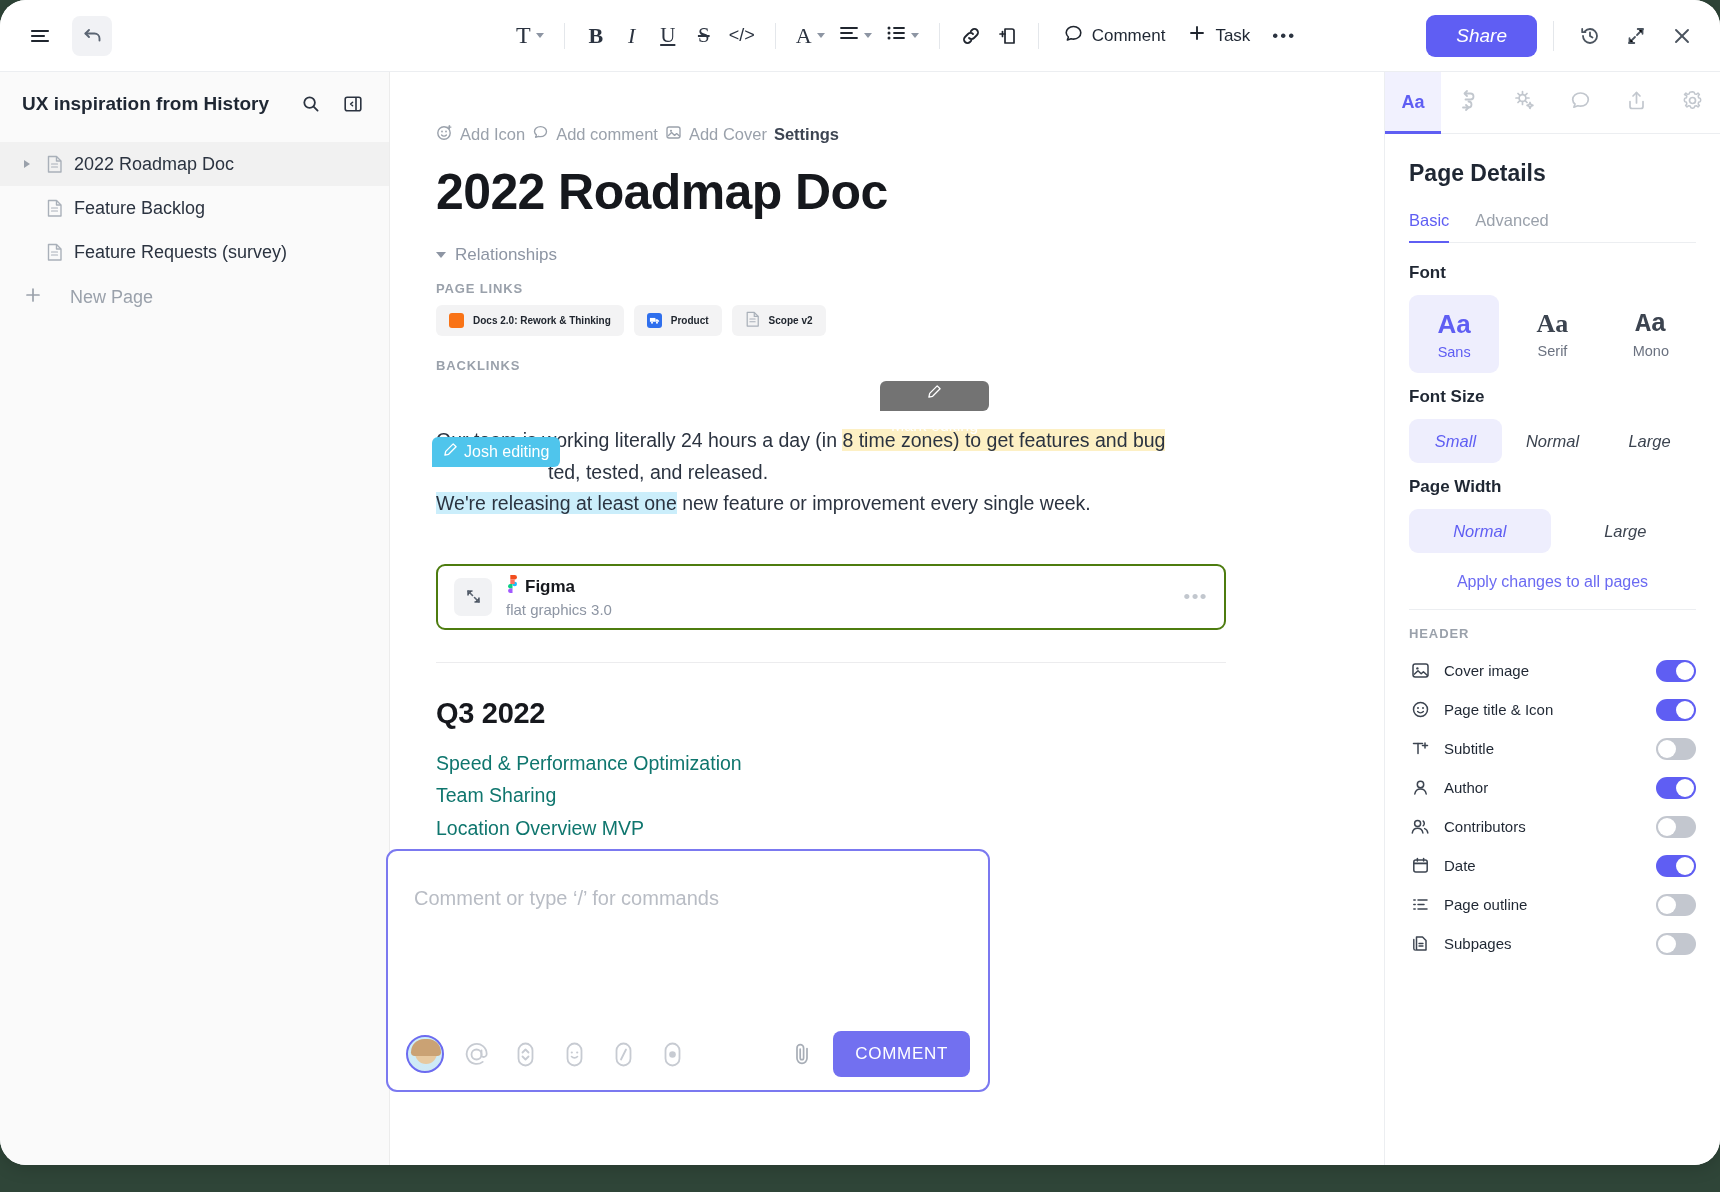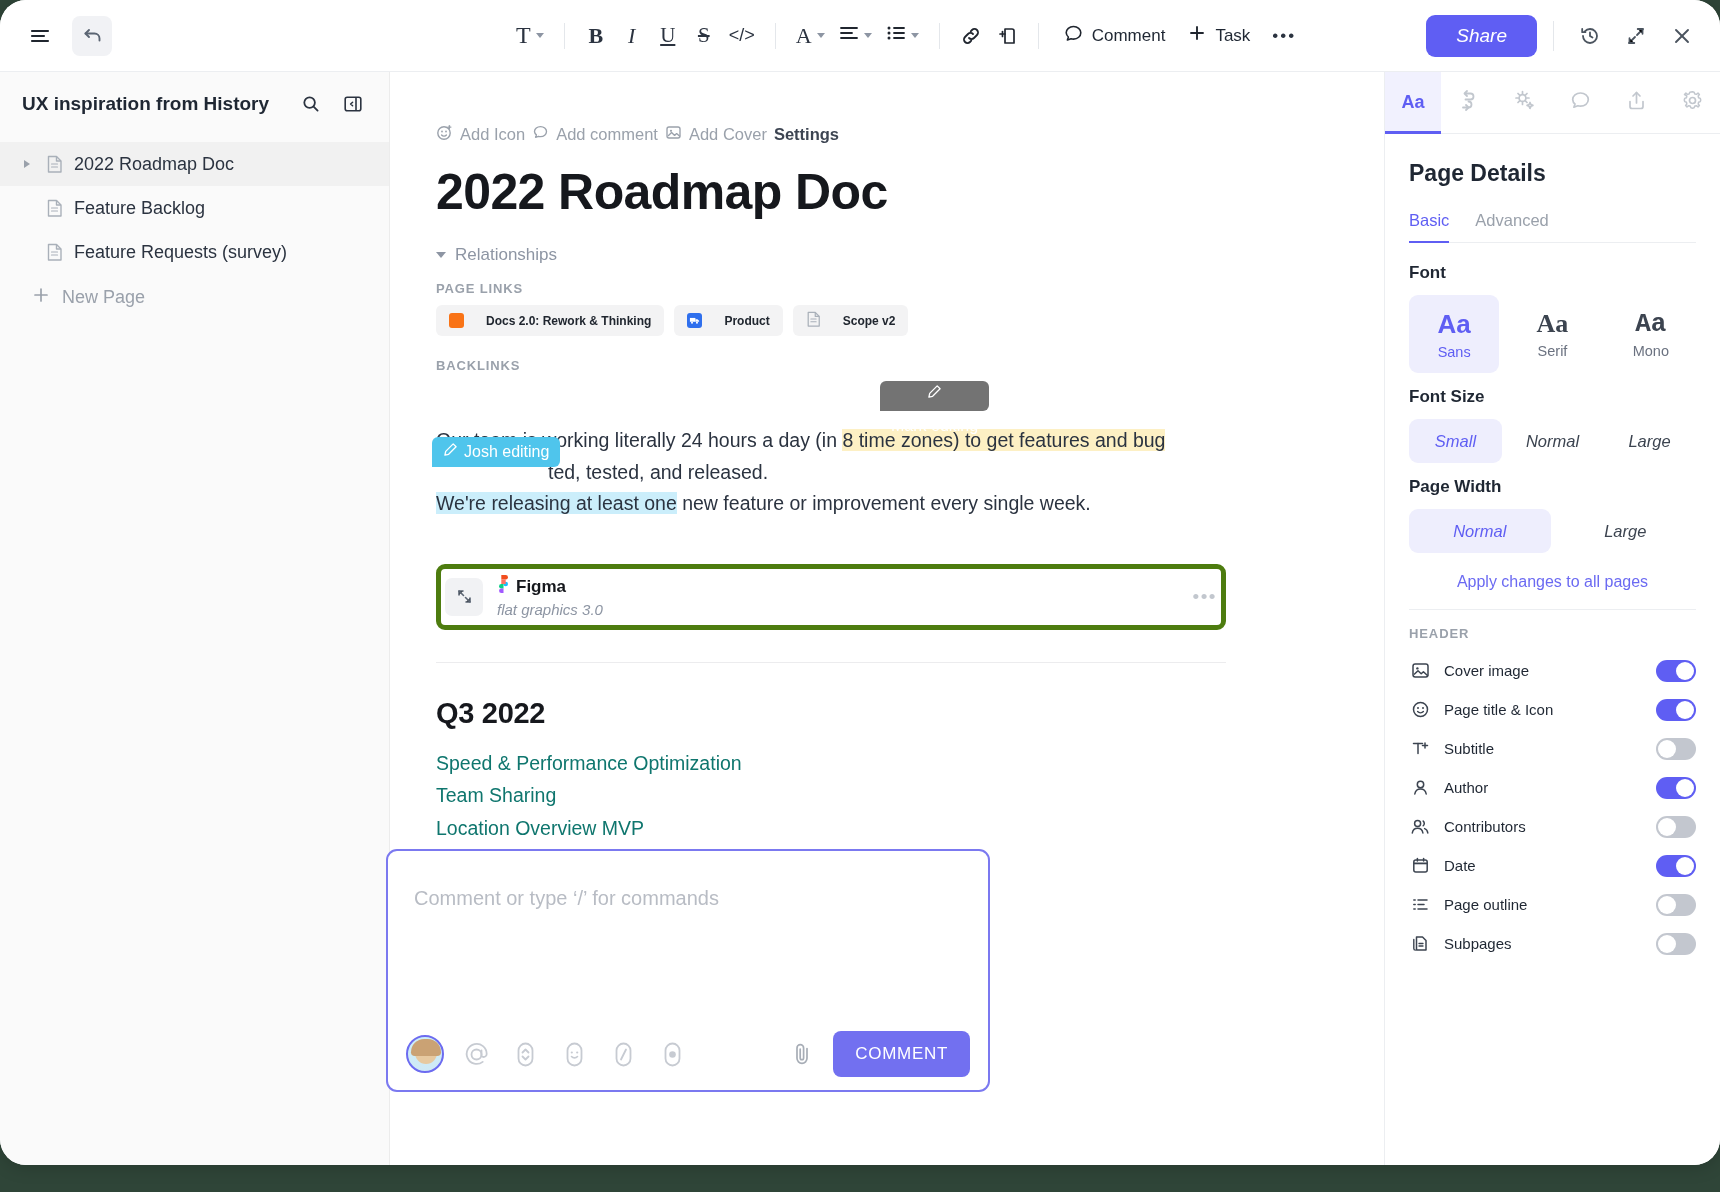--- a/index.html
+++ b/index.html
@@ -60,64 +60,64 @@
   .sb-list{padding-top:6px;}
   .sb-item{
     display:flex; align-items:center; height:44px; padding-left:20px; gap:10px;
     font-size:18px; color:#2b3340; cursor:pointer;
   }
   .sb-item.active{background:#f1f1f1;}
   .disc{width:14px; display:flex; align-items:center; justify-content:center;}
   .tri{width:0;height:0;border-top:4.5px solid transparent;border-bottom:4.5px solid transparent;border-left:6px solid #9aa1ab;}
   .doc-ic{width:20px;display:flex;align-items:center;justify-content:center;color:#a9b0b9;}
   .sb-item .lbl{white-space:nowrap;}
-  .sb-new{display:flex;align-items:center;gap:12px;height:46px;padding-left:32px;color:#9aa1ab;font-size:18px;cursor:pointer;}
+  .sb-new{display:flex;align-items:center;gap:28px;height:46px;padding-left:24px;color:#9aa1ab;font-size:18px;cursor:pointer;}
 
   
   .docarea{
     position:absolute; left:390px; top:72px; right:336px; bottom:0;
     background:#fff; overflow:hidden;
   }
   .doc-inner{padding:52px 0 0 46px; position:relative;}
   .meta-row{display:flex; align-items:center; gap:7px; margin-bottom:18px;}
   .meta-btn{display:flex; align-items:center; gap:7px; font-size:16.5px; color:#9aa1ab; cursor:pointer; background:none;border:none;font-family:"Liberation Sans",sans-serif;}
   .meta-btn.strong{color:#3d4552; font-weight:bold;}
   .doc-title{font-size:50px; font-weight:bold; color:#16181d; letter-spacing:-0.6px; margin-bottom:24px;}
 
   .rel-head{display:flex;align-items:center;gap:9px;color:#8d95a3;font-size:17px;margin-bottom:16px;cursor:pointer;}
   .tri-down{width:0;height:0;border-left:5px solid transparent;border-right:5px solid transparent;border-top:6px solid #8d95a3;}
   .sect-label{font-size:13px; font-weight:bold; color:#9aa1ab; letter-spacing:.85px; margin-bottom:9px;}
   .chips{display:flex; gap:10px; margin-bottom:22px;}
   .chip{
-    display:flex; align-items:center; gap:22px; height:31px; padding:0 13px;
-    background:#f3f3f4; border-radius:6px; font-size:12px; font-weight:bold; color:#20262f; cursor:pointer;
+    display:flex; align-items:center; gap:9px; height:31px; padding:0 13px;
+    background:#f3f3f4; border-radius:6px; font-size:10px; font-weight:bold; color:#20262f; cursor:pointer;
   }
   .sq{width:15px;height:15px;border-radius:3px;}
 
   .para{
     position:relative; margin-top:52px; font-size:19.5px; line-height:1.62; color:#2b3340; width:790px;
   }
   .hl-yellow{background:#fdf0c4;}
   .hl-blue{background:#cbeefb;}
   .hl-pink{background:#fbd9e4; padding:1px 4px; border-radius:3px;}
   .tag{
     position:absolute; display:flex; align-items:center; gap:6px;
     height:30px; padding:0 11px; border-radius:6px; color:#fff;
     font-size:16px; white-space:nowrap; z-index:3;
   }
   .tag.mark{background:#737373; left:444px; top:-44px; border-bottom-left-radius:0;flex-direction:column;}
   .tag.josh{background:#4fc5ec; left:-4px; top:12px; border-bottom-left-radius:0;}
 
   .embed{
-    margin-top:44px; width:790px; height:66px; border:5px solid #4d7c0f; border-radius:9px;
-    display:flex; align-items:center; padding:0 4px; gap:14px; background:#fff; cursor:pointer;
+    margin-top:44px; width:790px; height:66px; border:2px solid #4d7c0f; border-radius:9px;
+    display:flex; align-items:center; padding:0 16px; gap:14px; background:#fff; cursor:pointer;
   }
   .embed-thumb{width:38px;height:38px;border-radius:7px;background:#f1f2f4;display:flex;align-items:center;justify-content:center;color:#5b6personally;}
   .embed-t{font-size:17px;font-weight:bold;color:#16181d;display:flex;align-items:center;gap:6px;}
-  .embed-s{font-size:15px;color:#8d95a3;margin-top:3px;font-style:italic;}
+  .embed-s{font-size:15px;color:#8d95a3;margin-top:3px;}
   .dots{margin-left:auto;color:#c2c7ce;font-size:19px;letter-spacing:1.5px;}
   .divider{width:790px;height:1px;background:#ececee;margin-top:32px;}
   .h2{font-size:29px;font-weight:bold;color:#16181d;margin-top:34px;letter-spacing:-0.3px;}
   .list{margin-top:20px;font-size:19.5px;line-height:1.37;color:#0f766e;}
   .list div{margin-bottom:6px;}
 
   
   .composer{
     position:absolute; left:386px; top:849px; width:604px; height:243px;
     border:2px solid #7b79f0; border-radius:11px; background:#fff; z-index:8;

